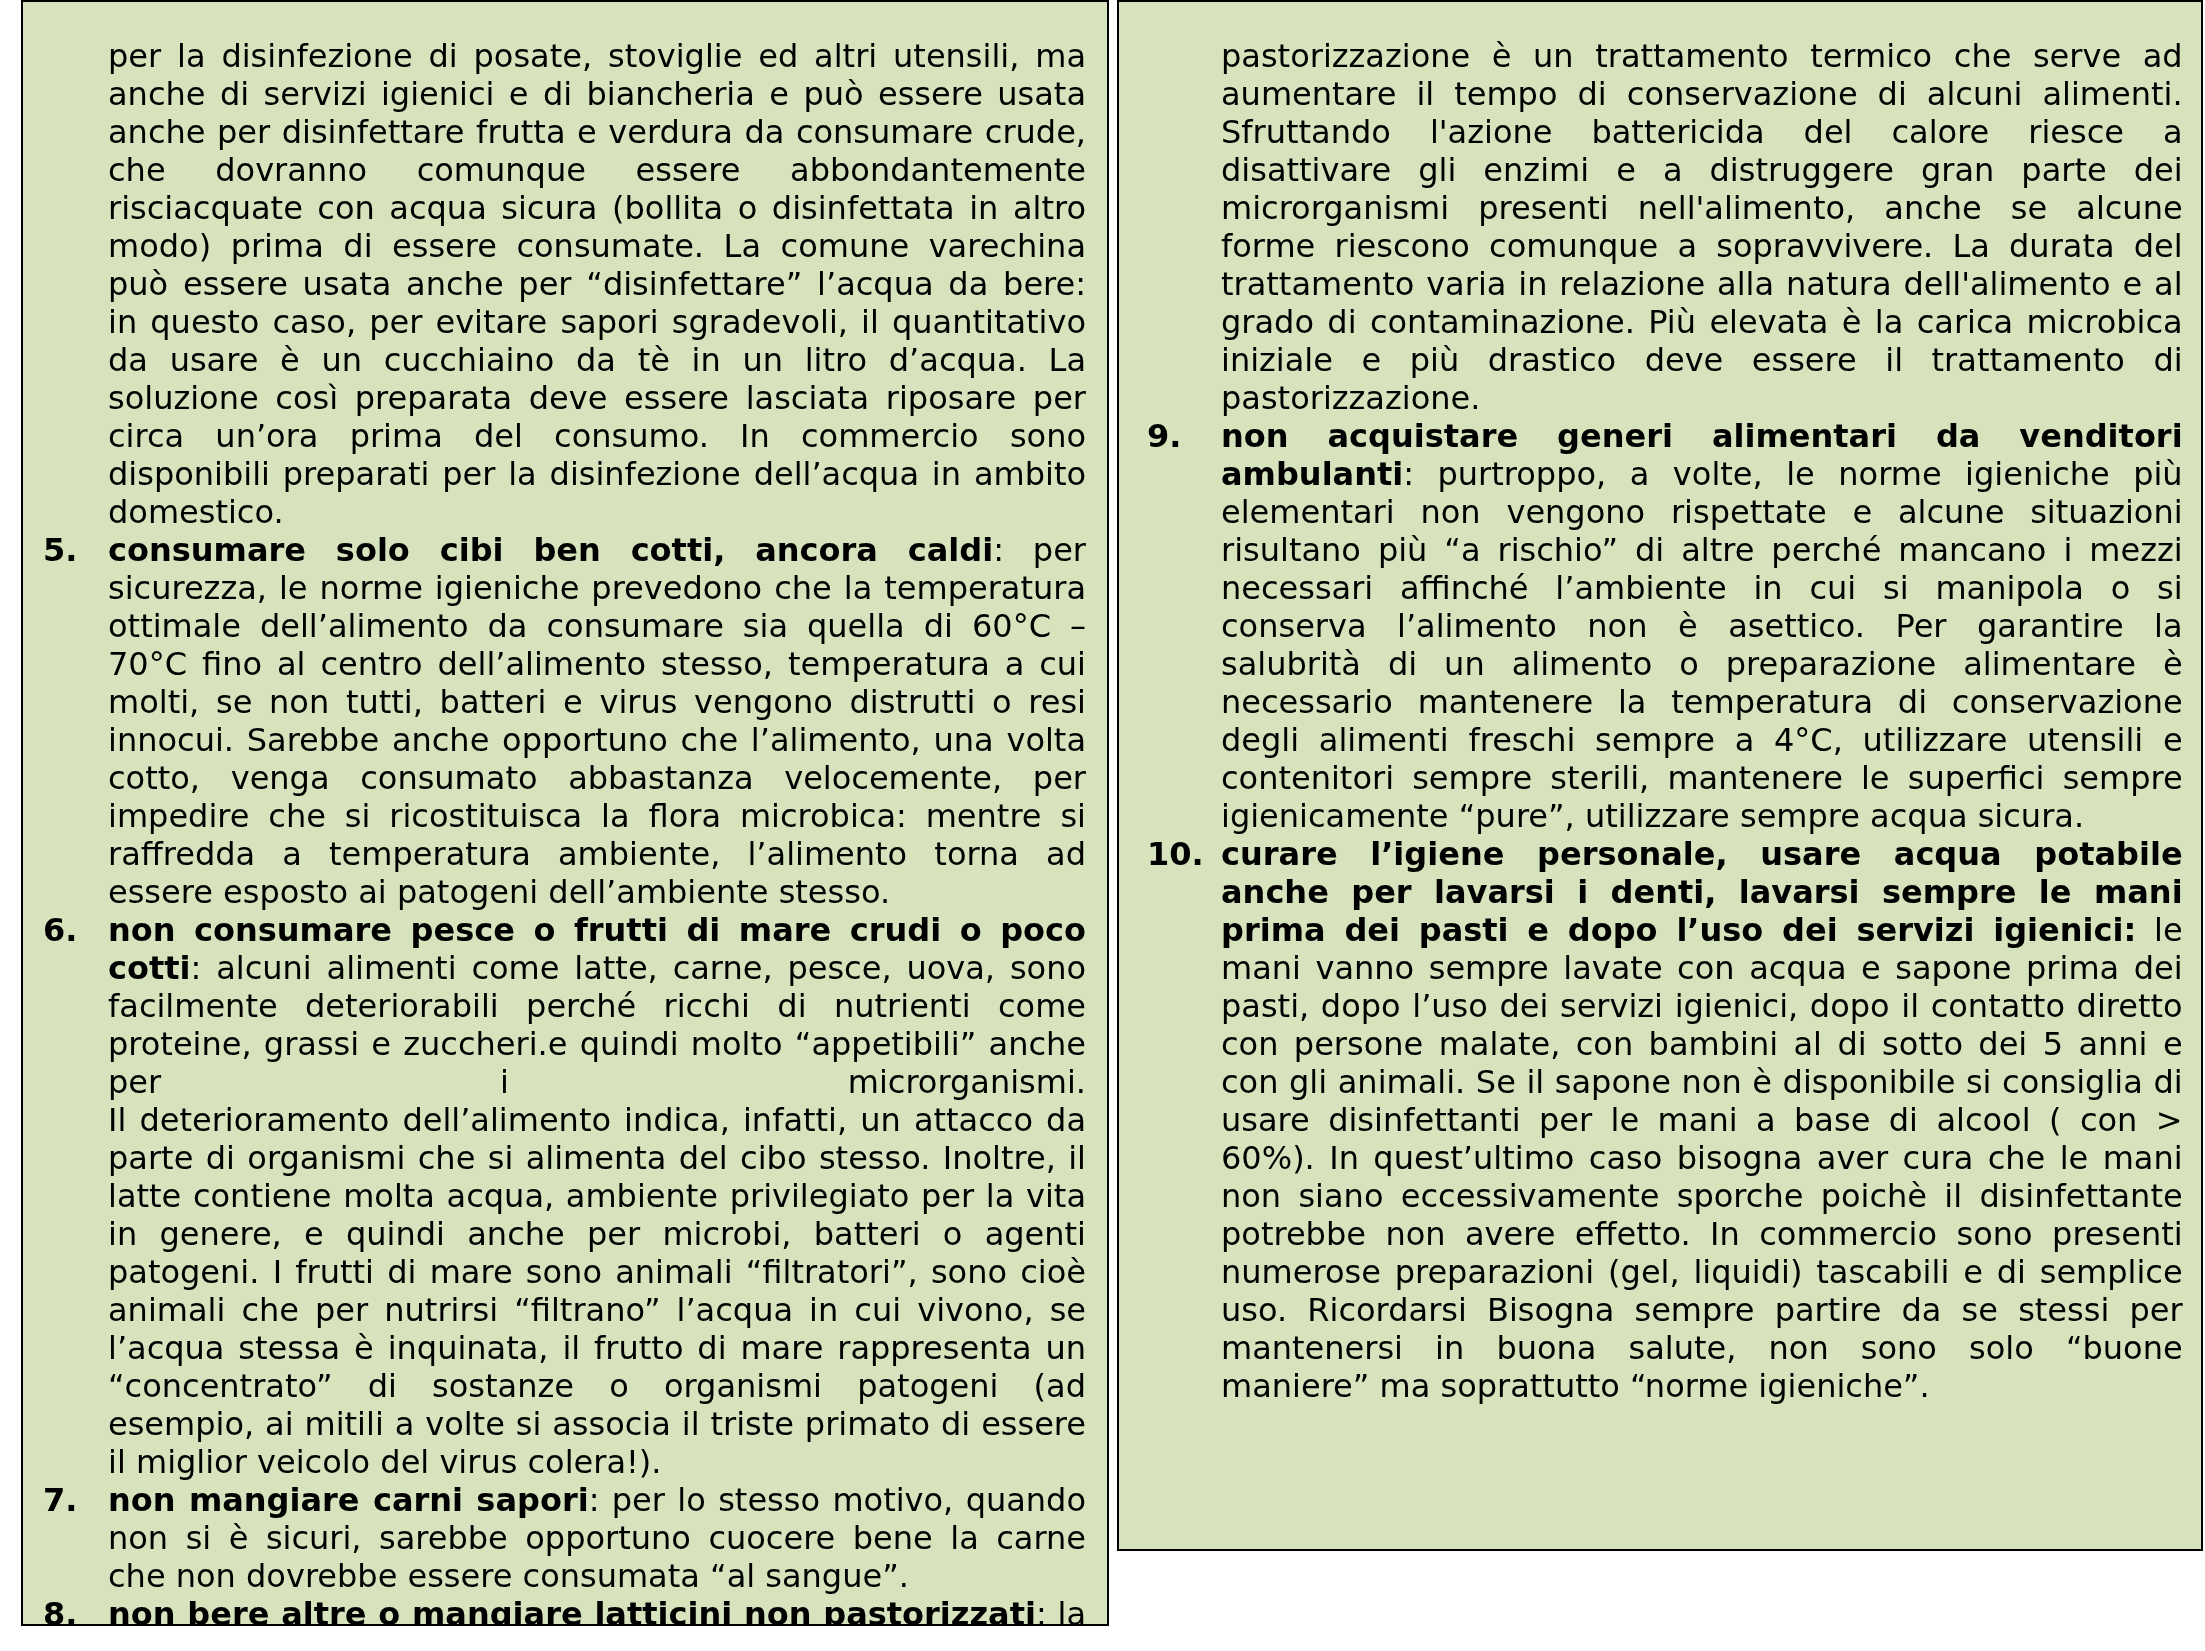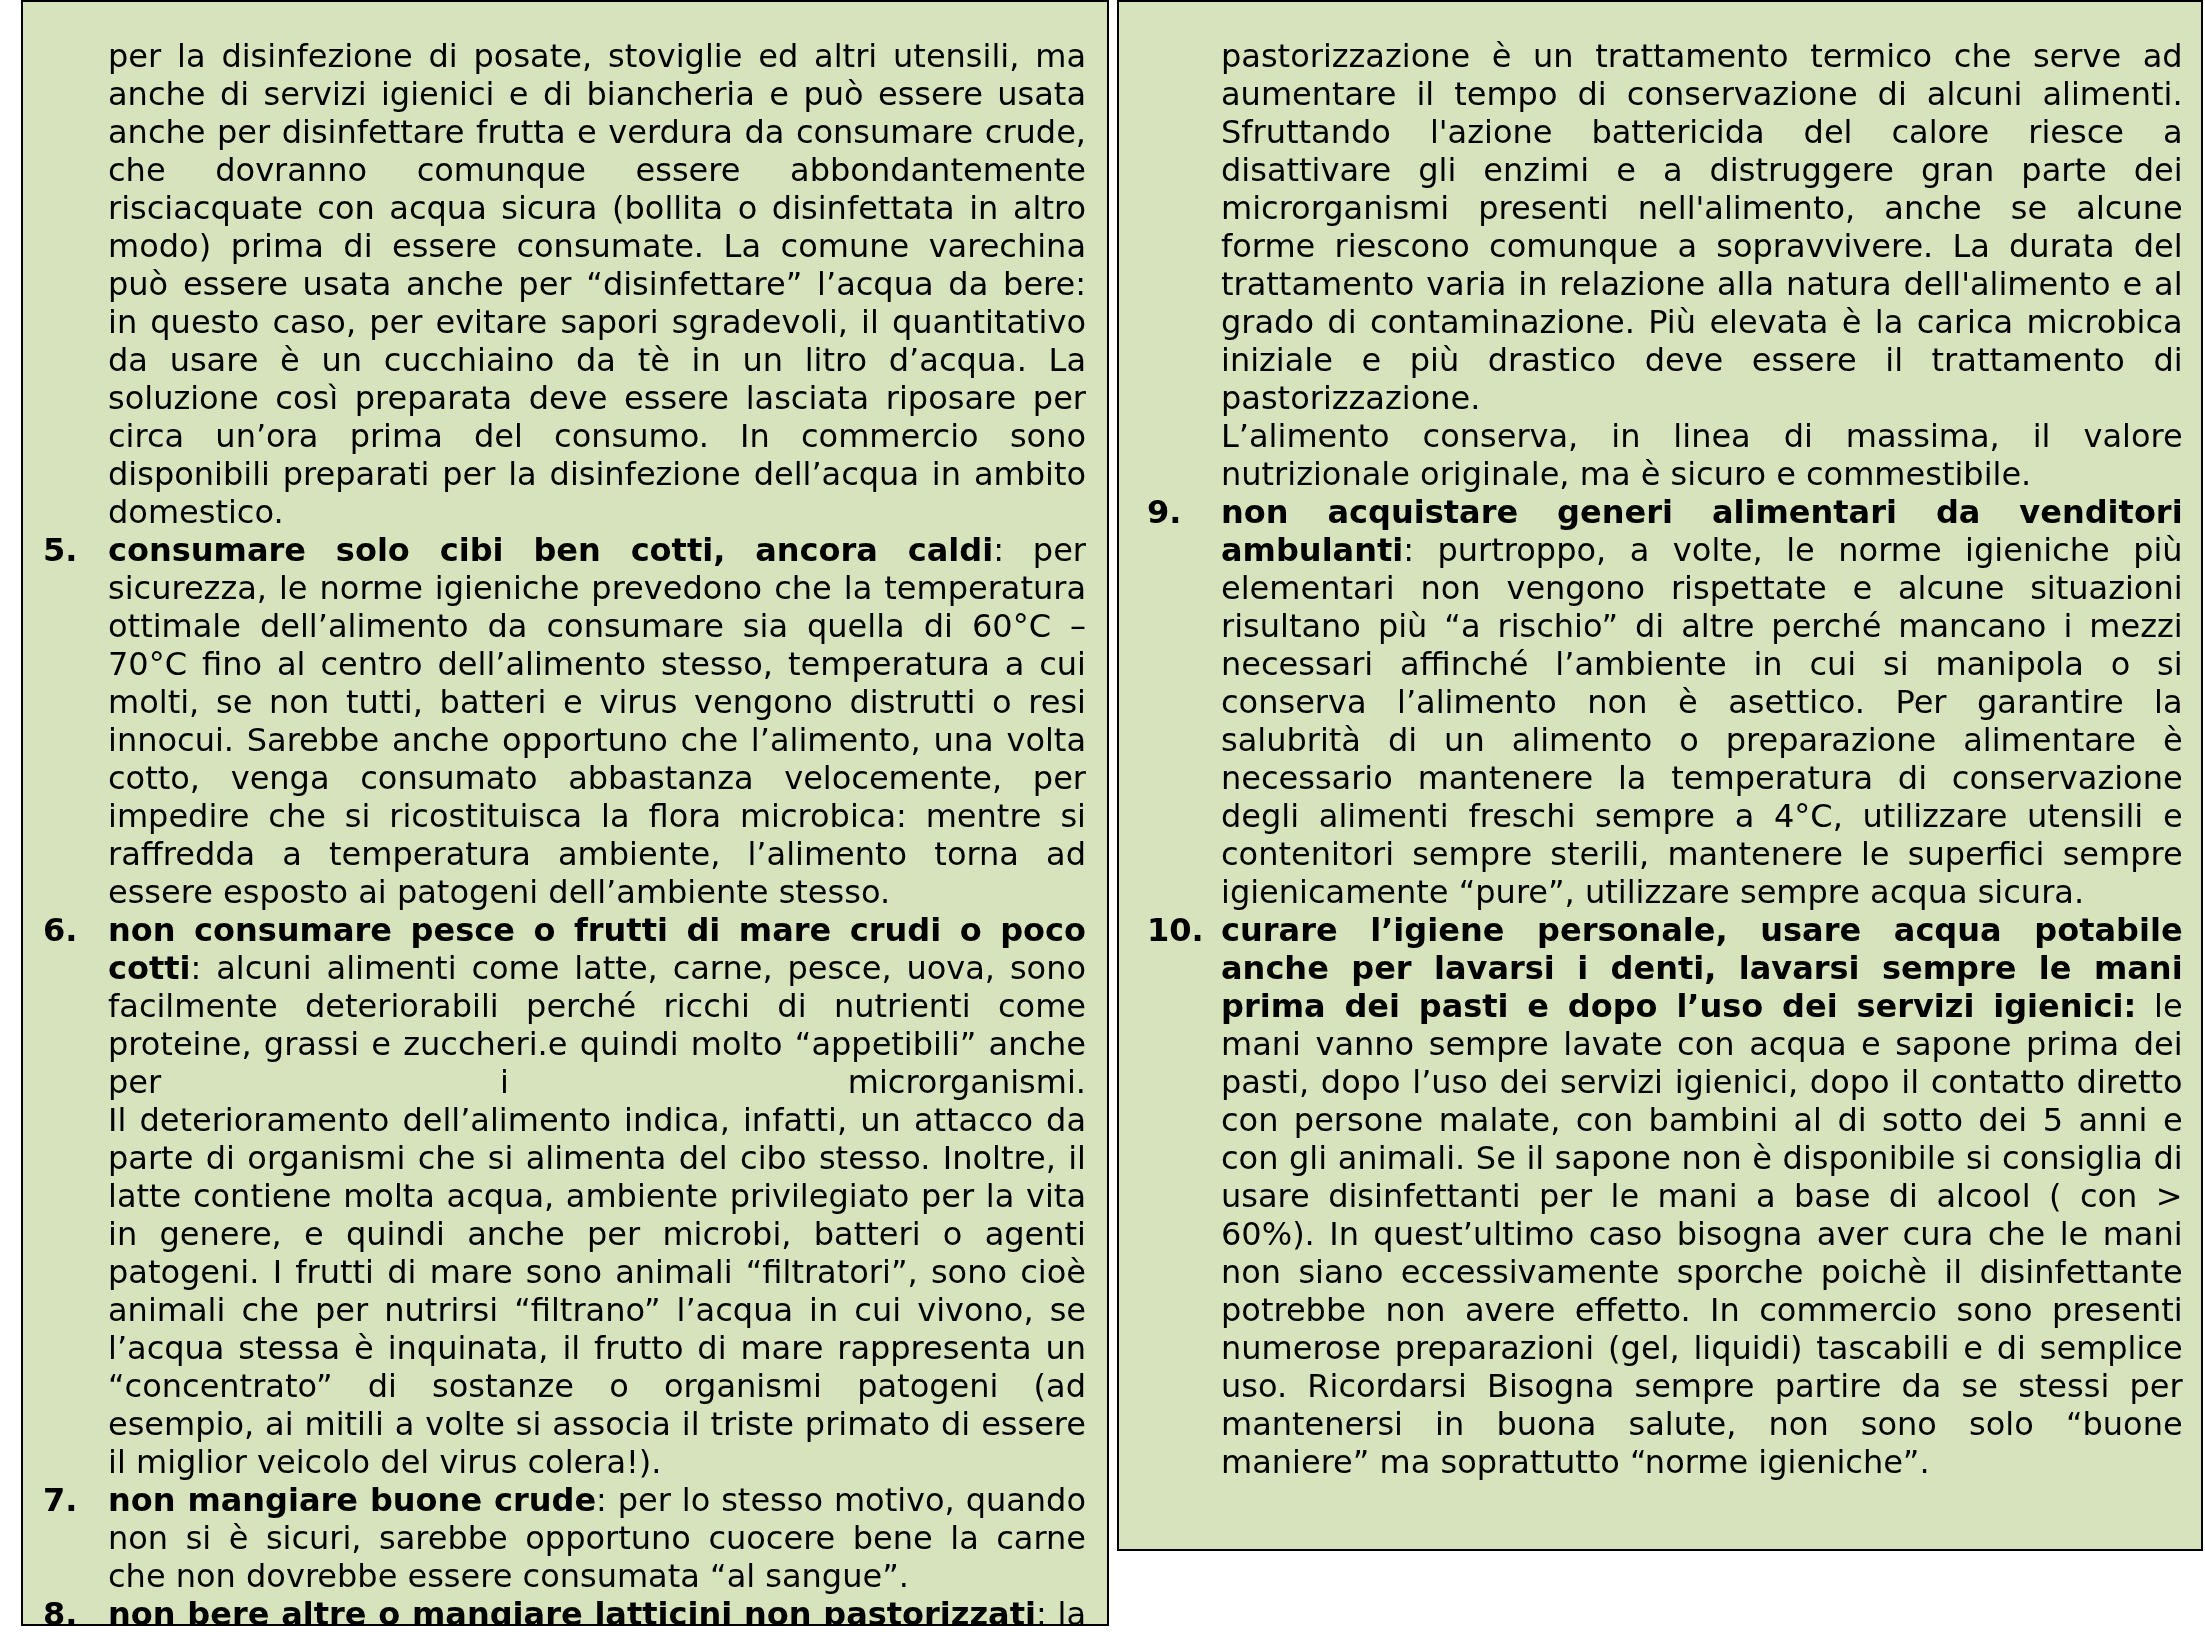--- a/index.html
+++ b/index.html
@@ -61,36 +61,35 @@
     <div class="block">
       <div class="num">6.</div>
       <div class="body">
         <p class="para force"><b>non consumare pesce o frutti di mare crudi o poco cotti</b><span>: alcuni alimenti come latte, carne, pesce, uova, sono facilmente deteriorabili perché ricchi di nutrienti come proteine, grassi e zuccheri.e quindi molto “appetibili” anche per i microrganismi.</span></p>
         <p class="para"><span>Il deterioramento dell’alimento indica, infatti, un attacco da parte di organismi che si alimenta del cibo stesso. Inoltre, il latte contiene molta acqua, ambiente privilegiato per la vita in genere, e quindi anche per microbi, batteri o agenti patogeni. I frutti di mare sono animali “filtratori”, sono cioè animali che per nutrirsi “filtrano” l’acqua in cui vivono, se l’acqua stessa è inquinata, il frutto di mare rappresenta un “concentrato” di sostanze o organismi patogeni (ad esempio, ai mitili a volte si associa il triste primato di essere il miglior veicolo del virus colera!).</span></p>
       </div>
     </div>
     <div class="block">
       <div class="num">7.</div>
       <div class="body">
-        <p class="para"><b>non mangiare buone crude</b><span>: per lo stesso motivo, quando non si è sicuri, sarebbe opportuno cuocere bene la carne che non dovrebbe essere consumata “al sangue”.</span></p>
+        <p class="para"><b>non mangiare carni sapori</b><span>: per lo stesso motivo, quando non si è sicuri, sarebbe opportuno cuocere bene la carne che non dovrebbe essere consumata “al sangue”.</span></p>
       </div>
     </div>
     <div class="block">
       <div class="num">8.</div>
       <div class="body">
         <p class="para force"><b>non bere altre o mangiare latticini non pastorizzati</b><span>: la</span></p>
       </div>
     </div>
   </section>
 <section class="box" id="right-box">
     <div class="block">
       <div class="num"></div>
       <div class="body">
         <p class="para force"><span>pastorizzazione è un trattamento termico che serve ad aumentare il tempo di conservazione di alcuni alimenti. Sfruttando l'azione battericida del calore riesce a disattivare gli enzimi e a distruggere gran parte dei microrganismi presenti nell'alimento, anche se alcune forme riescono comunque a sopravvivere. La durata del trattamento varia in relazione alla natura dell'alimento e al grado di contaminazione. Più elevata è la carica microbica iniziale e più drastico deve essere il trattamento di pastorizzazione.</span></p>
-        <p class="para"><span>L’alimento conserva, in linea di massima, il valore nutrizionale originale, ma è sicuro e commestibile.</span></p>
       </div>
     </div>
     <div class="block">
       <div class="num">9.</div>
       <div class="body">
         <p class="para"><b>non acquistare generi alimentari da venditori ambulanti</b><span>: purtroppo, a volte, le norme igieniche più elementari non vengono rispettate e alcune situazioni risultano più “a rischio” di altre perché mancano i mezzi necessari affinché l’ambiente in cui si manipola o si conserva l’alimento non è asettico. Per garantire la salubrità di un alimento o preparazione alimentare è necessario mantenere la temperatura di conservazione degli alimenti freschi sempre a 4°C, utilizzare utensili e contenitori sempre sterili, mantenere le superfici sempre igienicamente “pure”, utilizzare sempre acqua sicura.</span></p>
       </div>
     </div>
     <div class="block">
       <div class="num">10.</div>

